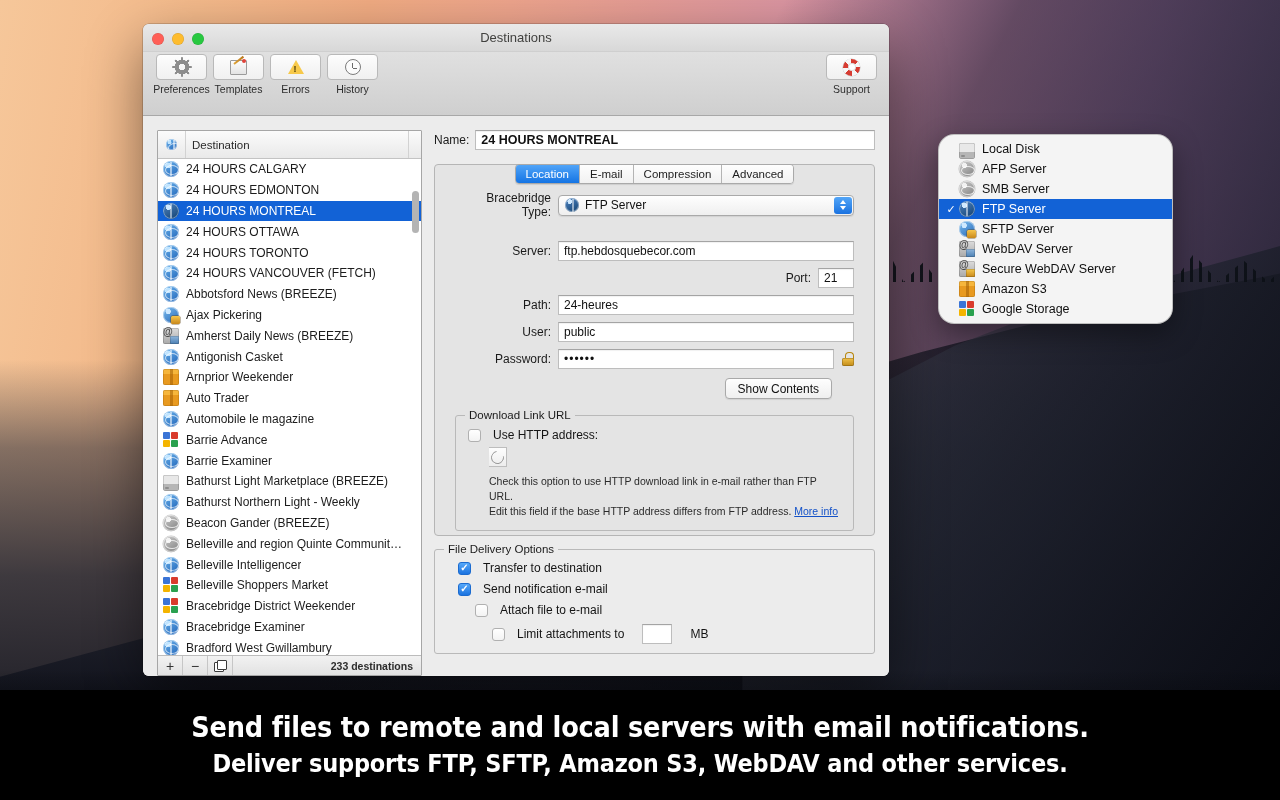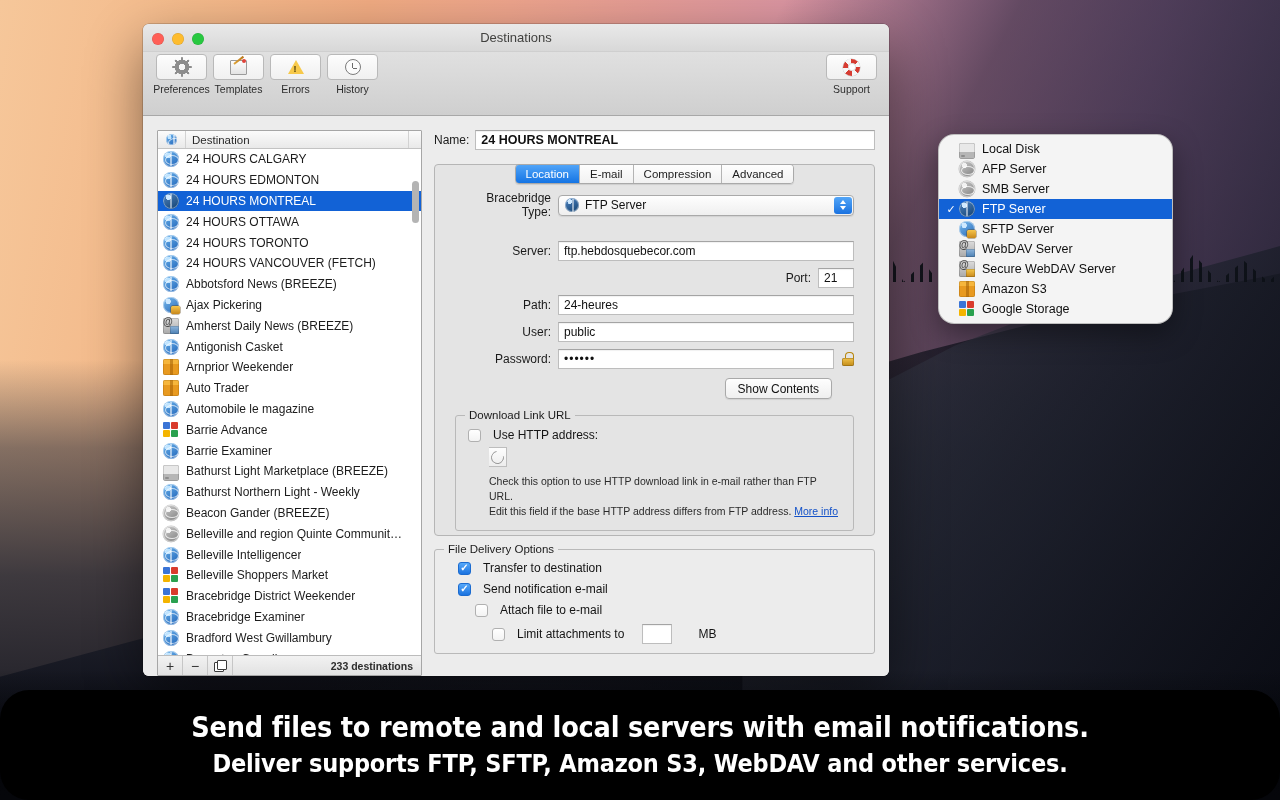--- a/index.html
+++ b/index.html
@@ -49,21 +49,21 @@
   }
   #lowerdark {
     position: absolute; left: 0; bottom: 0; width: 1280px; height: 130px;
     background: linear-gradient(to bottom, rgba(6,7,12,.0), rgba(4,5,9,.92) 55%, #05060a 100%);
   }
 
   
   #caption {
     position: absolute; left: 0; bottom: 0; width: 1280px; height: 110px;
     background: #000; color: #fff; text-align: center;
-    display: flex; flex-direction: column; justify-content: center; align-items: center; border-radius: 29px;
+    display: flex; flex-direction: column; justify-content: center; align-items: center;
   }
   #caption .line1 {
     font-size: 28.5px; font-weight: bold; letter-spacing: -.2px; line-height: 1.18;
     font-family: "DejaVu Sans Condensed","Liberation Sans", sans-serif;
   }
   #caption .line2 {
     font-size: 25px; font-weight: bold; letter-spacing: -.2px; line-height: 1.25; margin-top: 3px;
     font-family: "DejaVu Sans Condensed","Liberation Sans", sans-serif;
   }
 
@@ -111,21 +111,21 @@
   
   #body { flex: 1; display: flex; min-height: 0; background: #ececec; }
 
   
   #sidebar {
     width: 265px; margin: 14px 0 0 14px; flex: none; display: flex; flex-direction: column;
     border: 1px solid #a6a6a6; border-radius: 1px; background: #fff; overflow: hidden;
     height: 546px;
   }
   #list-header {
-    height: 18px; flex: none; display: flex; align-items: center;
+    height: 28px; flex: none; display: flex; align-items: center;
     background: linear-gradient(to bottom,#fbfbfb,#e9e9e9);
     border-bottom: 1px solid #c3c3c3; font-size: 11.5px; color: #2b2b2b;
   }
   #list-header .hcell-icon {
     width: 28px; display: flex; align-items: center; justify-content: center;
     border-right: 1px solid #d2d2d2; height: 100%;
   }
   #list-header .hcell-text { flex: 1; padding-left: 6px; border-right: 1px solid #d2d2d2; height:100%; display:flex; align-items:center;}
   #list-header .hcell-end { width: 12px; }
 
@@ -780,21 +780,21 @@
 
           <div class="cbrow" style="padding-left:28px">
             <span class="cb off"></span>
             <span>Attach file to e-mail</span>
           </div>
 
           <div class="cbrow" style="padding-left:45px;margin-bottom:0">
             <span class="cb off"></span>
             <span>Limit attachments to</span>
             <span class="tfield" style="width:30px;margin-left:6px"></span>
-            <span style="margin-left:14px">MB</span>
+            <span style="margin-left:6px">MB</span>
           </div>
         </div>
 
       </div>
     </div>
   </div>
 
   <div id="menu">
     <div id="menu-items">
         <div class="mi">

